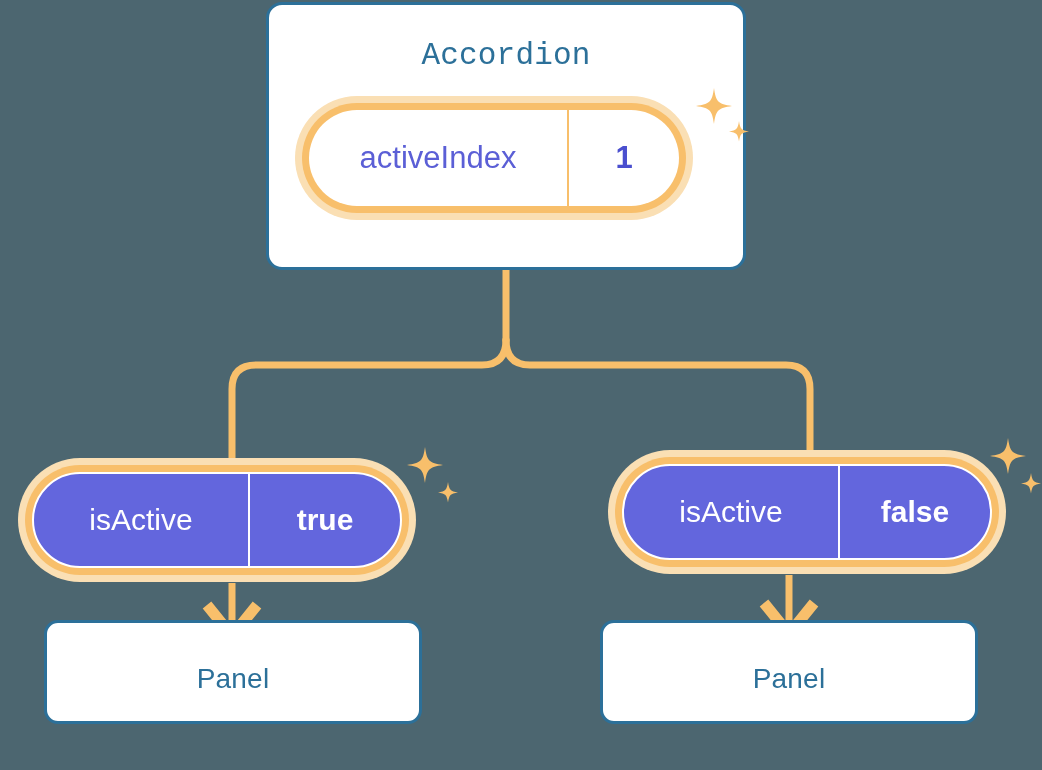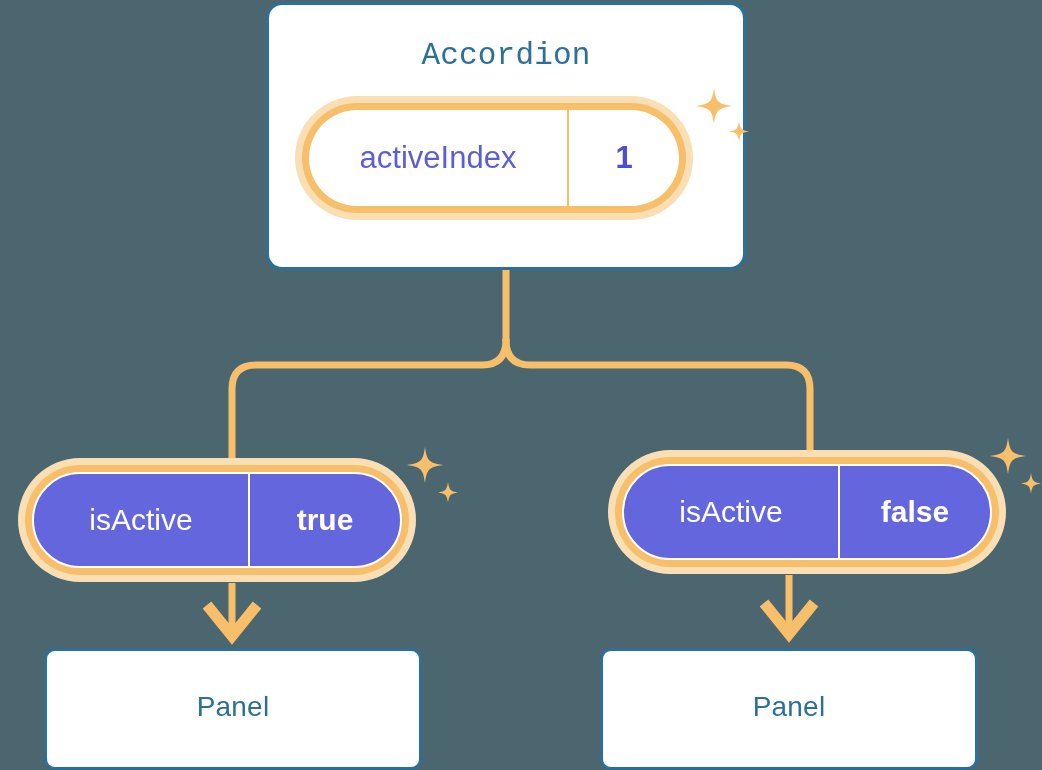--- a/index.html
+++ b/index.html
@@ -56,23 +56,22 @@
     border-radius: 16px;
   }
   #accordion-card .card-title {
     margin-top: 33px;
     font-family: Liberation Mono, monospace;
   }
 
   
   .panel-card {
     width: 378px;
-    height: 122px;
-    top: 648px;
-    border-radius: 11px;
+    height: 104px;
+    top: 620px;
   }
   #panel-left  { left: 44px; }
   #panel-right { left: 600px; }
   .panel-card .card-title {
     margin-top: 40px;
     font-size: 28px;
   }
 
   
   .pill-wrap {

